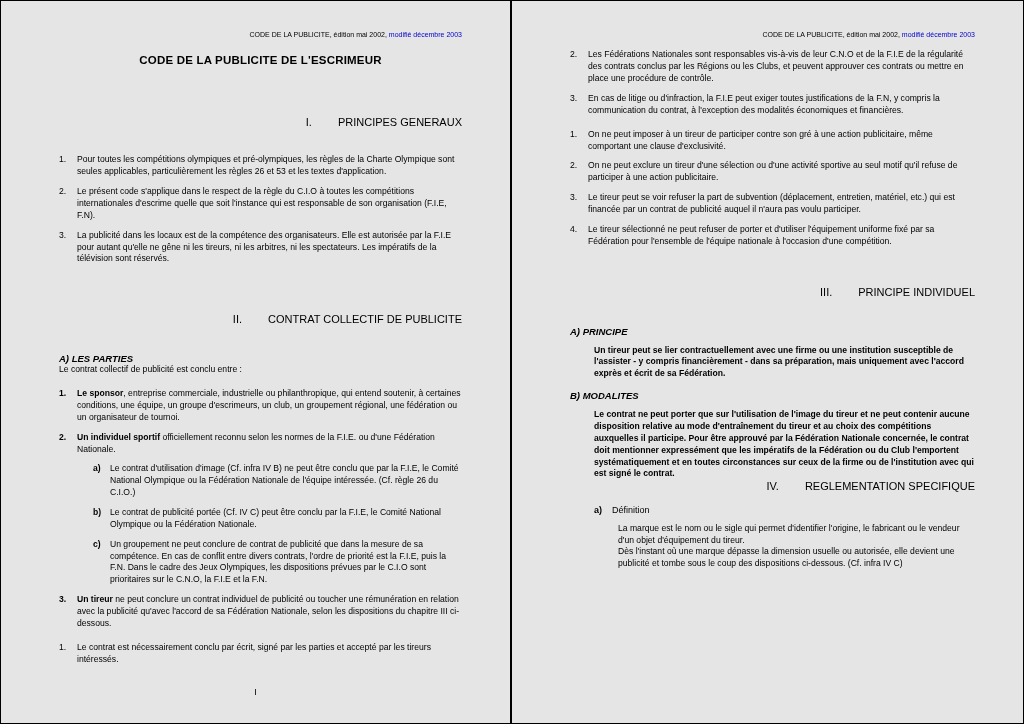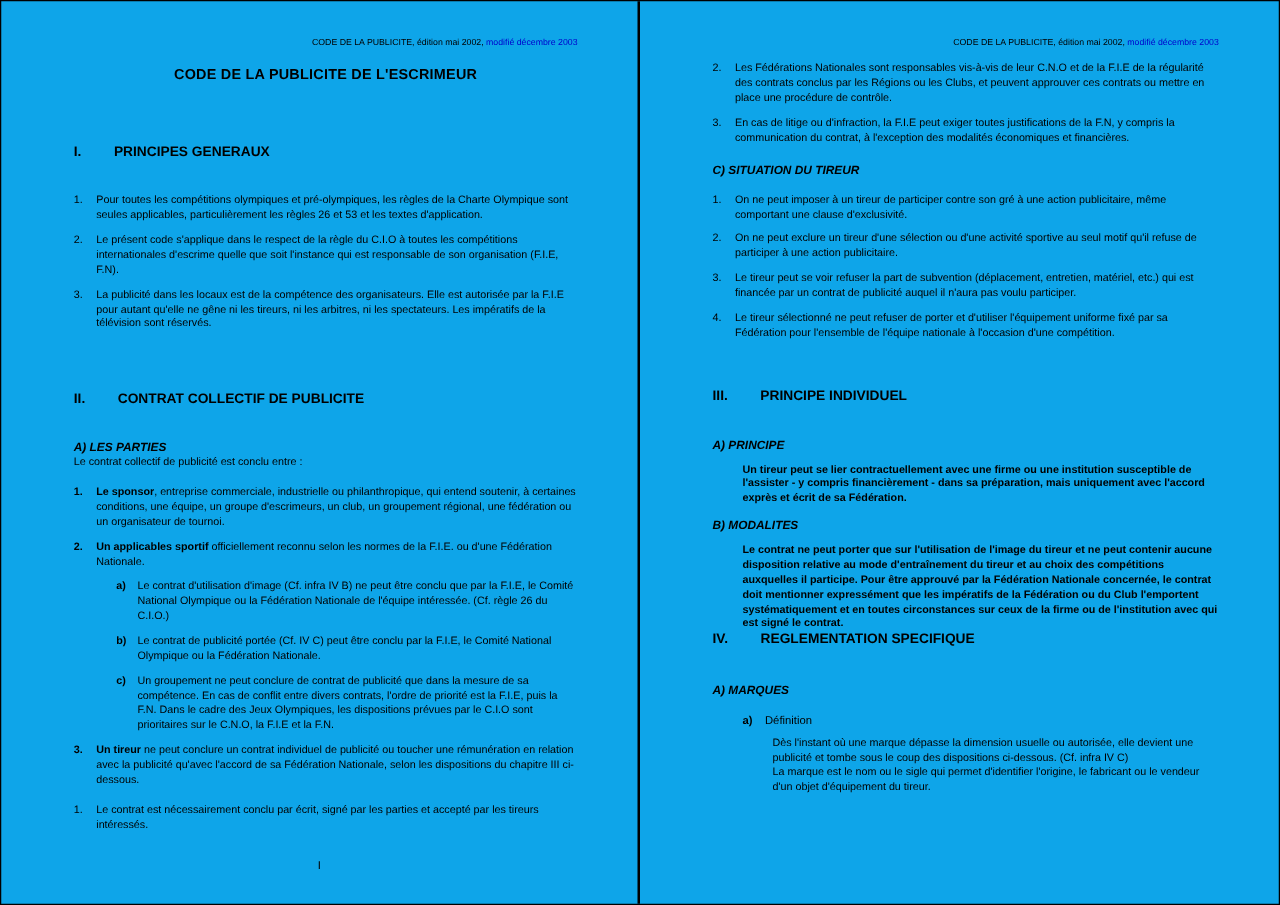--- a/index.html
+++ b/index.html
@@ -1,32 +1,32 @@
 <!DOCTYPE html>
 <html><head>
 <meta charset="utf-8">
 <style>
   * { margin:0; padding:0; box-sizing:border-box; }
   body { background:#ffffff; font-family:"Liberation Sans", sans-serif; color:#000; }
   .canvas {
     width:1024px; height:724px;
     border:1px solid #000;
-    display:flex; background:#0ea5e9;
+    display:flex; background:#e5e5e5;
   }
   .page {
     width:511px; height:100%;
     position:relative;
     padding:30px 48px 0 58px;
     overflow:hidden;
   }
   .page-left { border-right:2px solid #000; }
   .page-header { text-align:right; font-size:7px; line-height:1.2; }
   .blue { color:#0000cc; }
   .doc-title { text-align:center; font-weight:bold; font-size:11.5px; margin-top:15px; letter-spacing:0.2px; }
-  .sec-heading { text-align:left; font-weight:bold; font-size:11px; }
+  .sec-heading { text-align:right; font-weight:normal; font-size:11px; }
   .sec-name { margin-left:26px; }
   .sub-heading { font-weight:bold; font-style:italic; font-size:9.5px; }
   .para, .li { font-size:8.6px; line-height:1.38; }
   .li { display:flex; margin-bottom:8px; }
   .li .num { width:18px; flex-shrink:0; }
   .li .txt { flex:1; }
   .sub { margin-left:34px; }
   .sub .num { width:17px; }
   .b { font-weight:bold; }
   .indent { margin-left:24px;font-weight:bold; }
@@ -71,21 +71,21 @@
     <div class="sub-heading" style="margin-top:28px">A) LES PARTIES</div>
     <div class="para" style="margin-top:0">Le contrat collectif de publicité est conclu entre :</div>
 
     <div style="margin-top:12px">
       <div class="li">
         <span class="num b">1.</span>
         <span class="txt"><b>Le sponsor</b><span>, entreprise commerciale, industrielle ou philanthropique, qui entend soutenir, à certaines conditions, une équipe, un groupe d'escrimeurs, un club, un groupement régional, une fédération ou un organisateur de tournoi.</span></span>
       </div>
       <div class="li">
         <span class="num b">2.</span>
-        <span class="txt"><b>Un applicables sportif</b><span> officiellement reconnu selon les normes de la F.I.E. ou d'une Fédération Nationale.</span></span>
+        <span class="txt"><b>Un individuel sportif</b><span> officiellement reconnu selon les normes de la F.I.E. ou d'une Fédération Nationale.</span></span>
       </div>
 
       <div class="li sub">
         <span class="num b">a)</span>
         <span class="txt">Le contrat d'utilisation d'image (Cf. infra IV B) ne peut être conclu que par la F.I.E, le Comité National Olympique ou la Fédération Nationale de l'équipe intéressée. (Cf. règle 26 du C.I.O.)</span>
       </div>
       <div class="li sub">
         <span class="num b">b)</span>
         <span class="txt">Le contrat de publicité portée (Cf. IV C) peut être conclu par la F.I.E, le Comité National Olympique ou la Fédération Nationale.</span>
       </div>
@@ -120,21 +120,20 @@
       <div class="li">
         <span class="num">2.</span>
         <span class="txt">Les Fédérations Nationales sont responsables vis-à-vis de leur C.N.O et de la F.I.E de la régularité des contrats conclus par les Régions ou les Clubs, et peuvent approuver ces contrats ou mettre en place une procédure de contrôle.</span>
       </div>
       <div class="li">
         <span class="num">3.</span>
         <span class="txt">En cas de litige ou d'infraction, la F.I.E peut exiger toutes justifications de la F.N, y compris la communication du contrat, à l'exception des modalités économiques et financières.</span>
       </div>
     </div>
 
-    <div class="sub-heading" style="margin-top:14px">C) SITUATION DU TIREUR</div>
     <div style="margin-top:12px">
       <div class="li">
         <span class="num">1.</span>
         <span class="txt">On ne peut imposer à un tireur de participer contre son gré à une action publicitaire, même comportant une clause d'exclusivité.</span>
       </div>
       <div class="li">
         <span class="num">2.</span>
         <span class="txt">On ne peut exclure un tireur d'une sélection ou d'une activité sportive au seul motif qu'il refuse de participer à une action publicitaire.</span>
       </div>
       <div class="li">
@@ -154,24 +153,23 @@
     <div class="sub-heading" style="margin-top:28px">A) PRINCIPE</div>
     <div class="para indent" style="margin-top:8px">Un tireur peut se lier contractuellement avec une firme ou une institution susceptible de l'assister - y compris financièrement - dans sa préparation, mais uniquement avec l'accord exprès et écrit de sa Fédération.</div>
 
     <div class="sub-heading" style="margin-top:10px">B) MODALITES</div>
     <div class="para indent" style="margin-top:8px">Le contrat ne peut porter que sur l'utilisation de l'image du tireur et ne peut contenir aucune disposition relative au mode d'entraînement du tireur et au choix des compétitions auxquelles il participe. Pour être approuvé par la Fédération Nationale concernée, le contrat doit mentionner expressément que les impératifs de la Fédération ou du Club l'emportent systématiquement et en toutes circonstances sur ceux de la firme ou de l'institution avec qui est signé le contrat.</div>
 
     <div class="sec-heading" style="">
       <span>IV.</span><span class="sec-name">REGLEMENTATION SPECIFIQUE</span>
     </div>
 
-    <div class="sub-heading" style="margin-top:30px">A) MARQUES</div>
 
     <div class="li" style="margin-top:12px; margin-left:24px; font-size:9px; margin-bottom:6px">
       <span class="num b">a)</span>
       <span class="txt">Définition</span>
     </div>
+    <div class="para" style="margin-left:48px">La marque est le nom ou le sigle qui permet d'identifier l'origine, le fabricant ou le vendeur d'un objet d'équipement du tireur.</div>
     <div class="para" style="margin-left:48px">Dès l'instant où une marque dépasse la dimension usuelle ou autorisée, elle devient une publicité et tombe sous le coup des dispositions ci-dessous. (Cf. infra IV C)</div>
-    <div class="para" style="margin-left:48px">La marque est le nom ou le sigle qui permet d'identifier l'origine, le fabricant ou le vendeur d'un objet d'équipement du tireur.</div>
 
   </div>
 
 </div>
 
 </body></html>

